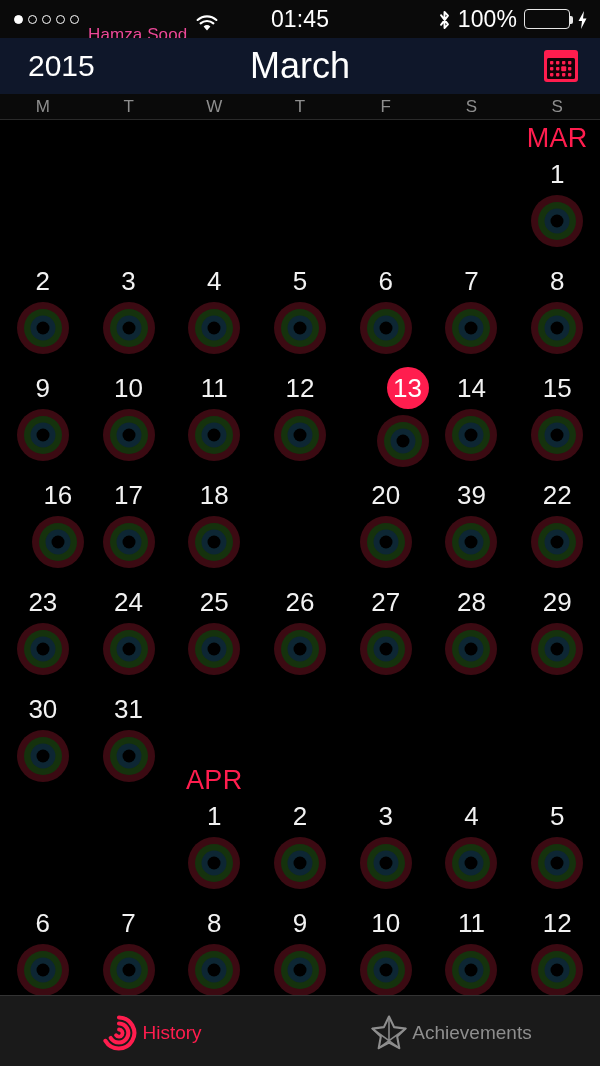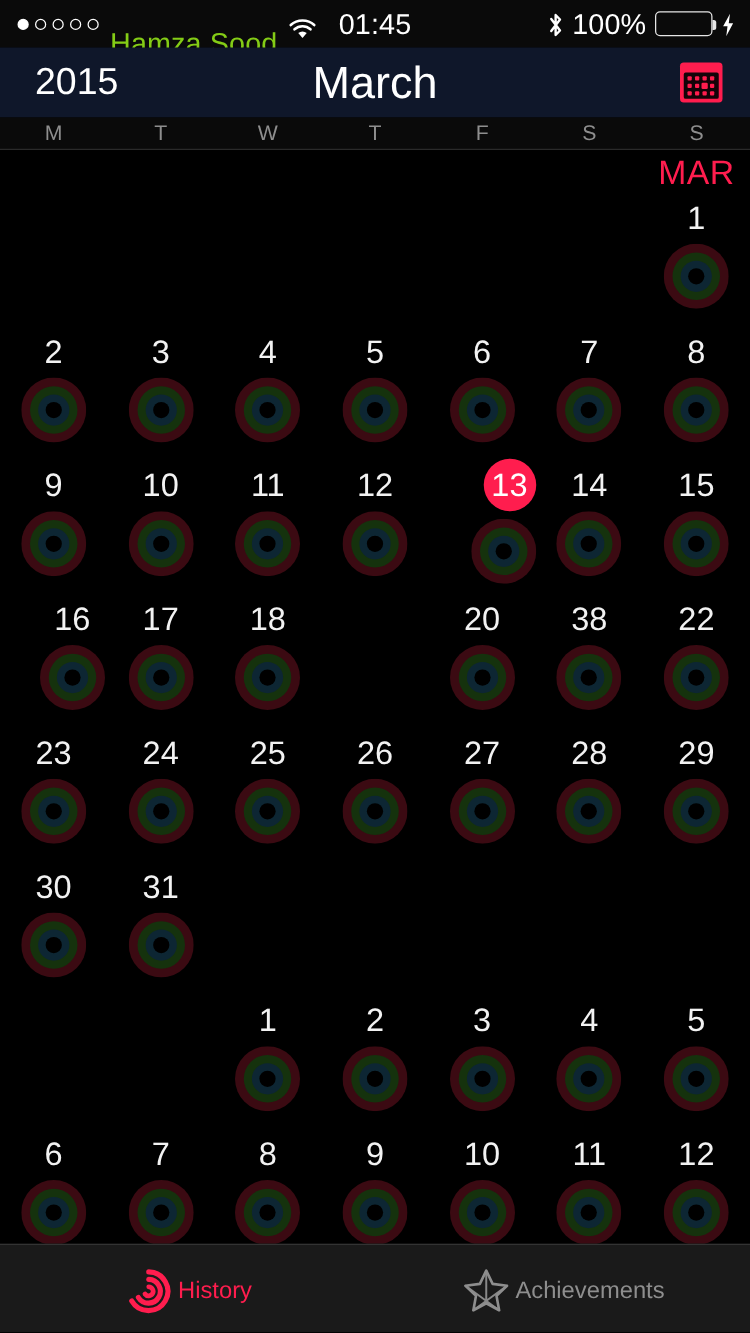--- a/index.html
+++ b/index.html
@@ -16,21 +16,21 @@
   .statusbar{
     position:absolute; top:0; left:0; width:600px; height:38px;
     background:#0a0a0a;
     display:flex; align-items:center;
     color:#fff; font-size:23px; letter-spacing:.1px;
   }
   .sb-left{ position:absolute; left:14px; display:flex; align-items:center; gap:9px; }
   .sig-dots{ display:flex; align-items:center; gap:5px; }
   .dot{ width:9px; height:9px; border-radius:50%; border:1.6px solid #fff; }
   .dot.filled{ background:#fff; }
-  .carrier{ font-size:23px; color:#84cc16;margin-top:31px; }
+  .carrier{ font-size:17px; color:#ec4899;margin-top:31px; }
   .wifi{ display:inline-block; width:22px; height:17px; position:relative; }
   .sb-center{
     position:absolute; left:0; width:600px; text-align:center;
     font-size:23px; color:#fff; font-weight:400;
   }
   .sb-right{ position:absolute; right:12px; display:flex; align-items:center; gap:7px; }
   .bt{ width:13px; height:20px; }
   .batt-pct{ font-size:23px; color:#fff; }
   .batt{
     position:relative; width:46px; height:20px; border:1.7px solid #e6e6e6;
@@ -364,21 +364,21 @@
         <div class="cell" style="left: 342.857px; top: 359px;">
           <div class="daynum">20</div>
           <div class="rings"><svg width="52" height="52" viewBox="0 0 52 52">
               <circle cx="26" cy="26" r="26" fill="#3b0a12"></circle>
               <circle cx="26" cy="26" r="19" fill="#15320d"></circle>
               <circle cx="26" cy="26" r="12.5" fill="#0d2633"></circle>
               <circle cx="26" cy="26" r="6.5" fill="#000000"></circle>
             </svg></div>
         </div>
         <div class="cell" style="left: 428.571px; top: 359px;">
-          <div class="daynum">38</div>
+          <div class="daynum">39</div>
           <div class="rings"><svg width="52" height="52" viewBox="0 0 52 52">
               <circle cx="26" cy="26" r="26" fill="#3b0a12"></circle>
               <circle cx="26" cy="26" r="19" fill="#15320d"></circle>
               <circle cx="26" cy="26" r="12.5" fill="#0d2633"></circle>
               <circle cx="26" cy="26" r="6.5" fill="#000000"></circle>
             </svg></div>
         </div>
         <div class="cell" style="left: 514.286px; top: 359px;">
           <div class="daynum">22</div>
           <div class="rings"><svg width="52" height="52" viewBox="0 0 52 52">
@@ -462,20 +462,21 @@
         </div>
         <div class="cell" style="left: 85.7143px; top: 573px;">
           <div class="daynum">31</div>
           <div class="rings"><svg width="52" height="52" viewBox="0 0 52 52">
               <circle cx="26" cy="26" r="26" fill="#3b0a12"></circle>
               <circle cx="26" cy="26" r="19" fill="#15320d"></circle>
               <circle cx="26" cy="26" r="12.5" fill="#0d2633"></circle>
               <circle cx="26" cy="26" r="6.5" fill="#000000"></circle>
             </svg></div>
         </div>
+        <div class="monthlabel" style="left: 171.429px; top: 644px;">APR</div>
         <div class="cell" style="left: 171.429px; top: 680px;">
           <div class="daynum">1</div>
           <div class="rings"><svg width="52" height="52" viewBox="0 0 52 52">
               <circle cx="26" cy="26" r="26" fill="#3b0a12"></circle>
               <circle cx="26" cy="26" r="19" fill="#15320d"></circle>
               <circle cx="26" cy="26" r="12.5" fill="#0d2633"></circle>
               <circle cx="26" cy="26" r="6.5" fill="#000000"></circle>
             </svg></div>
         </div>
         <div class="cell" style="left: 257.143px; top: 680px;">

